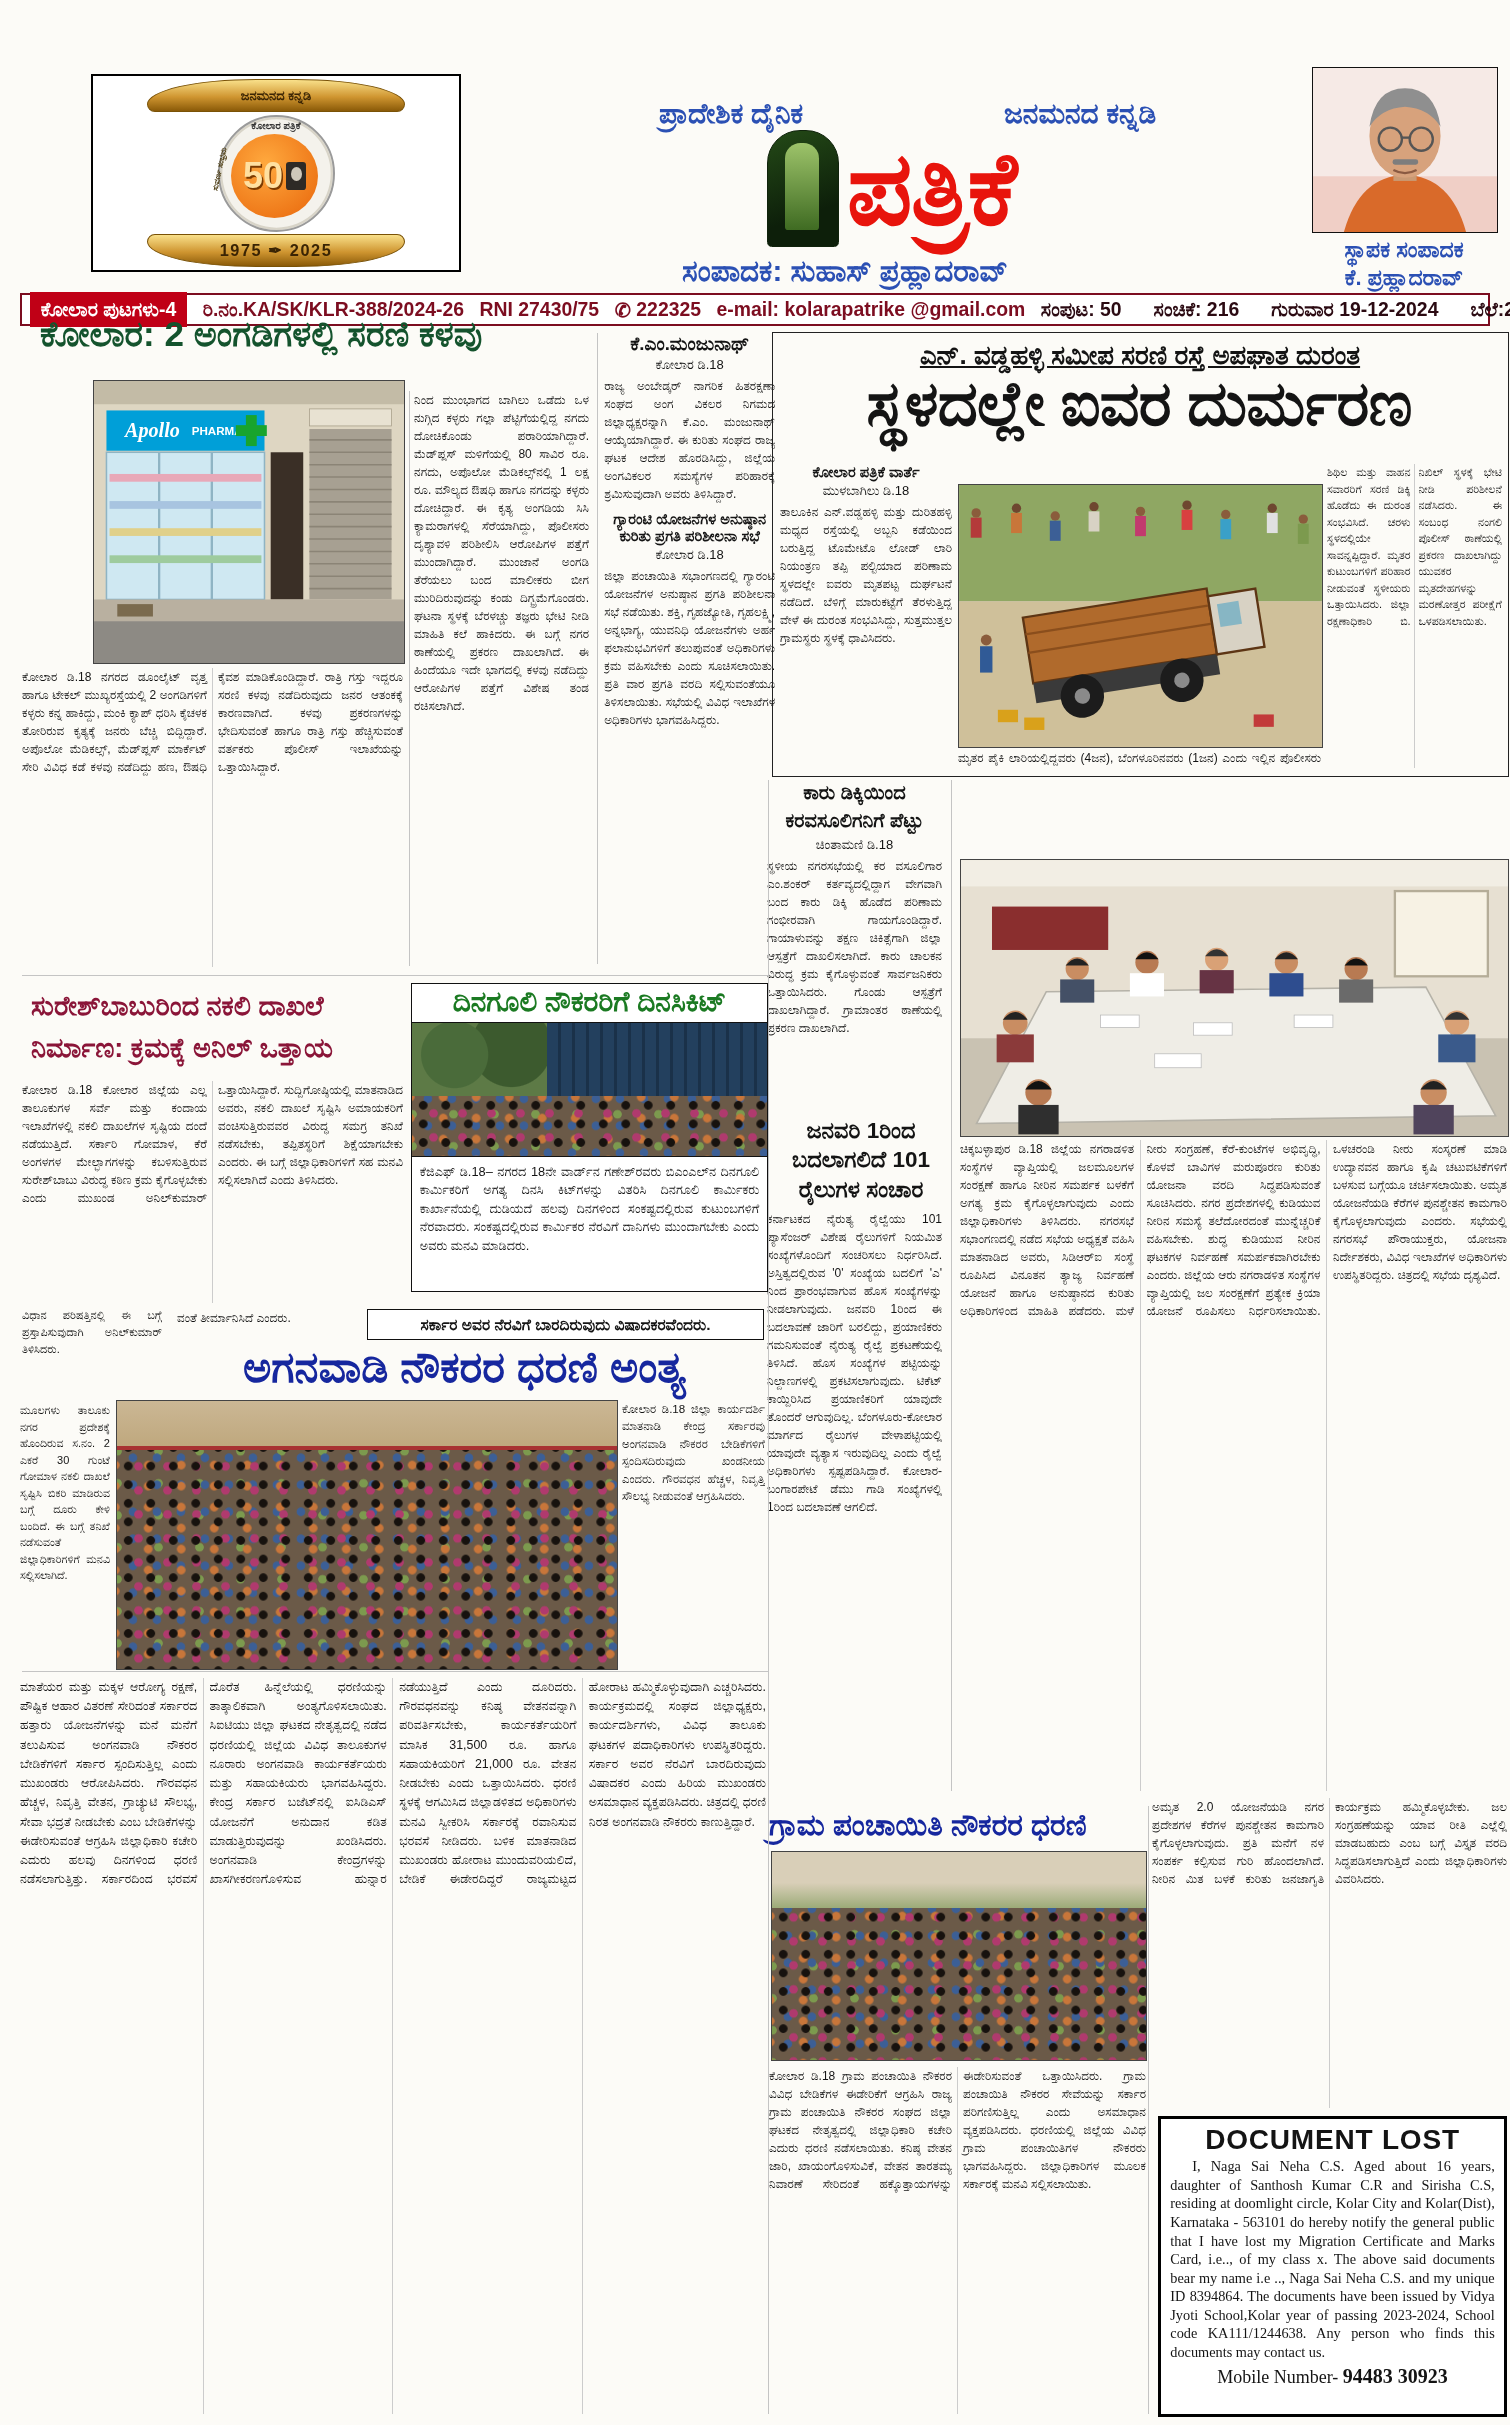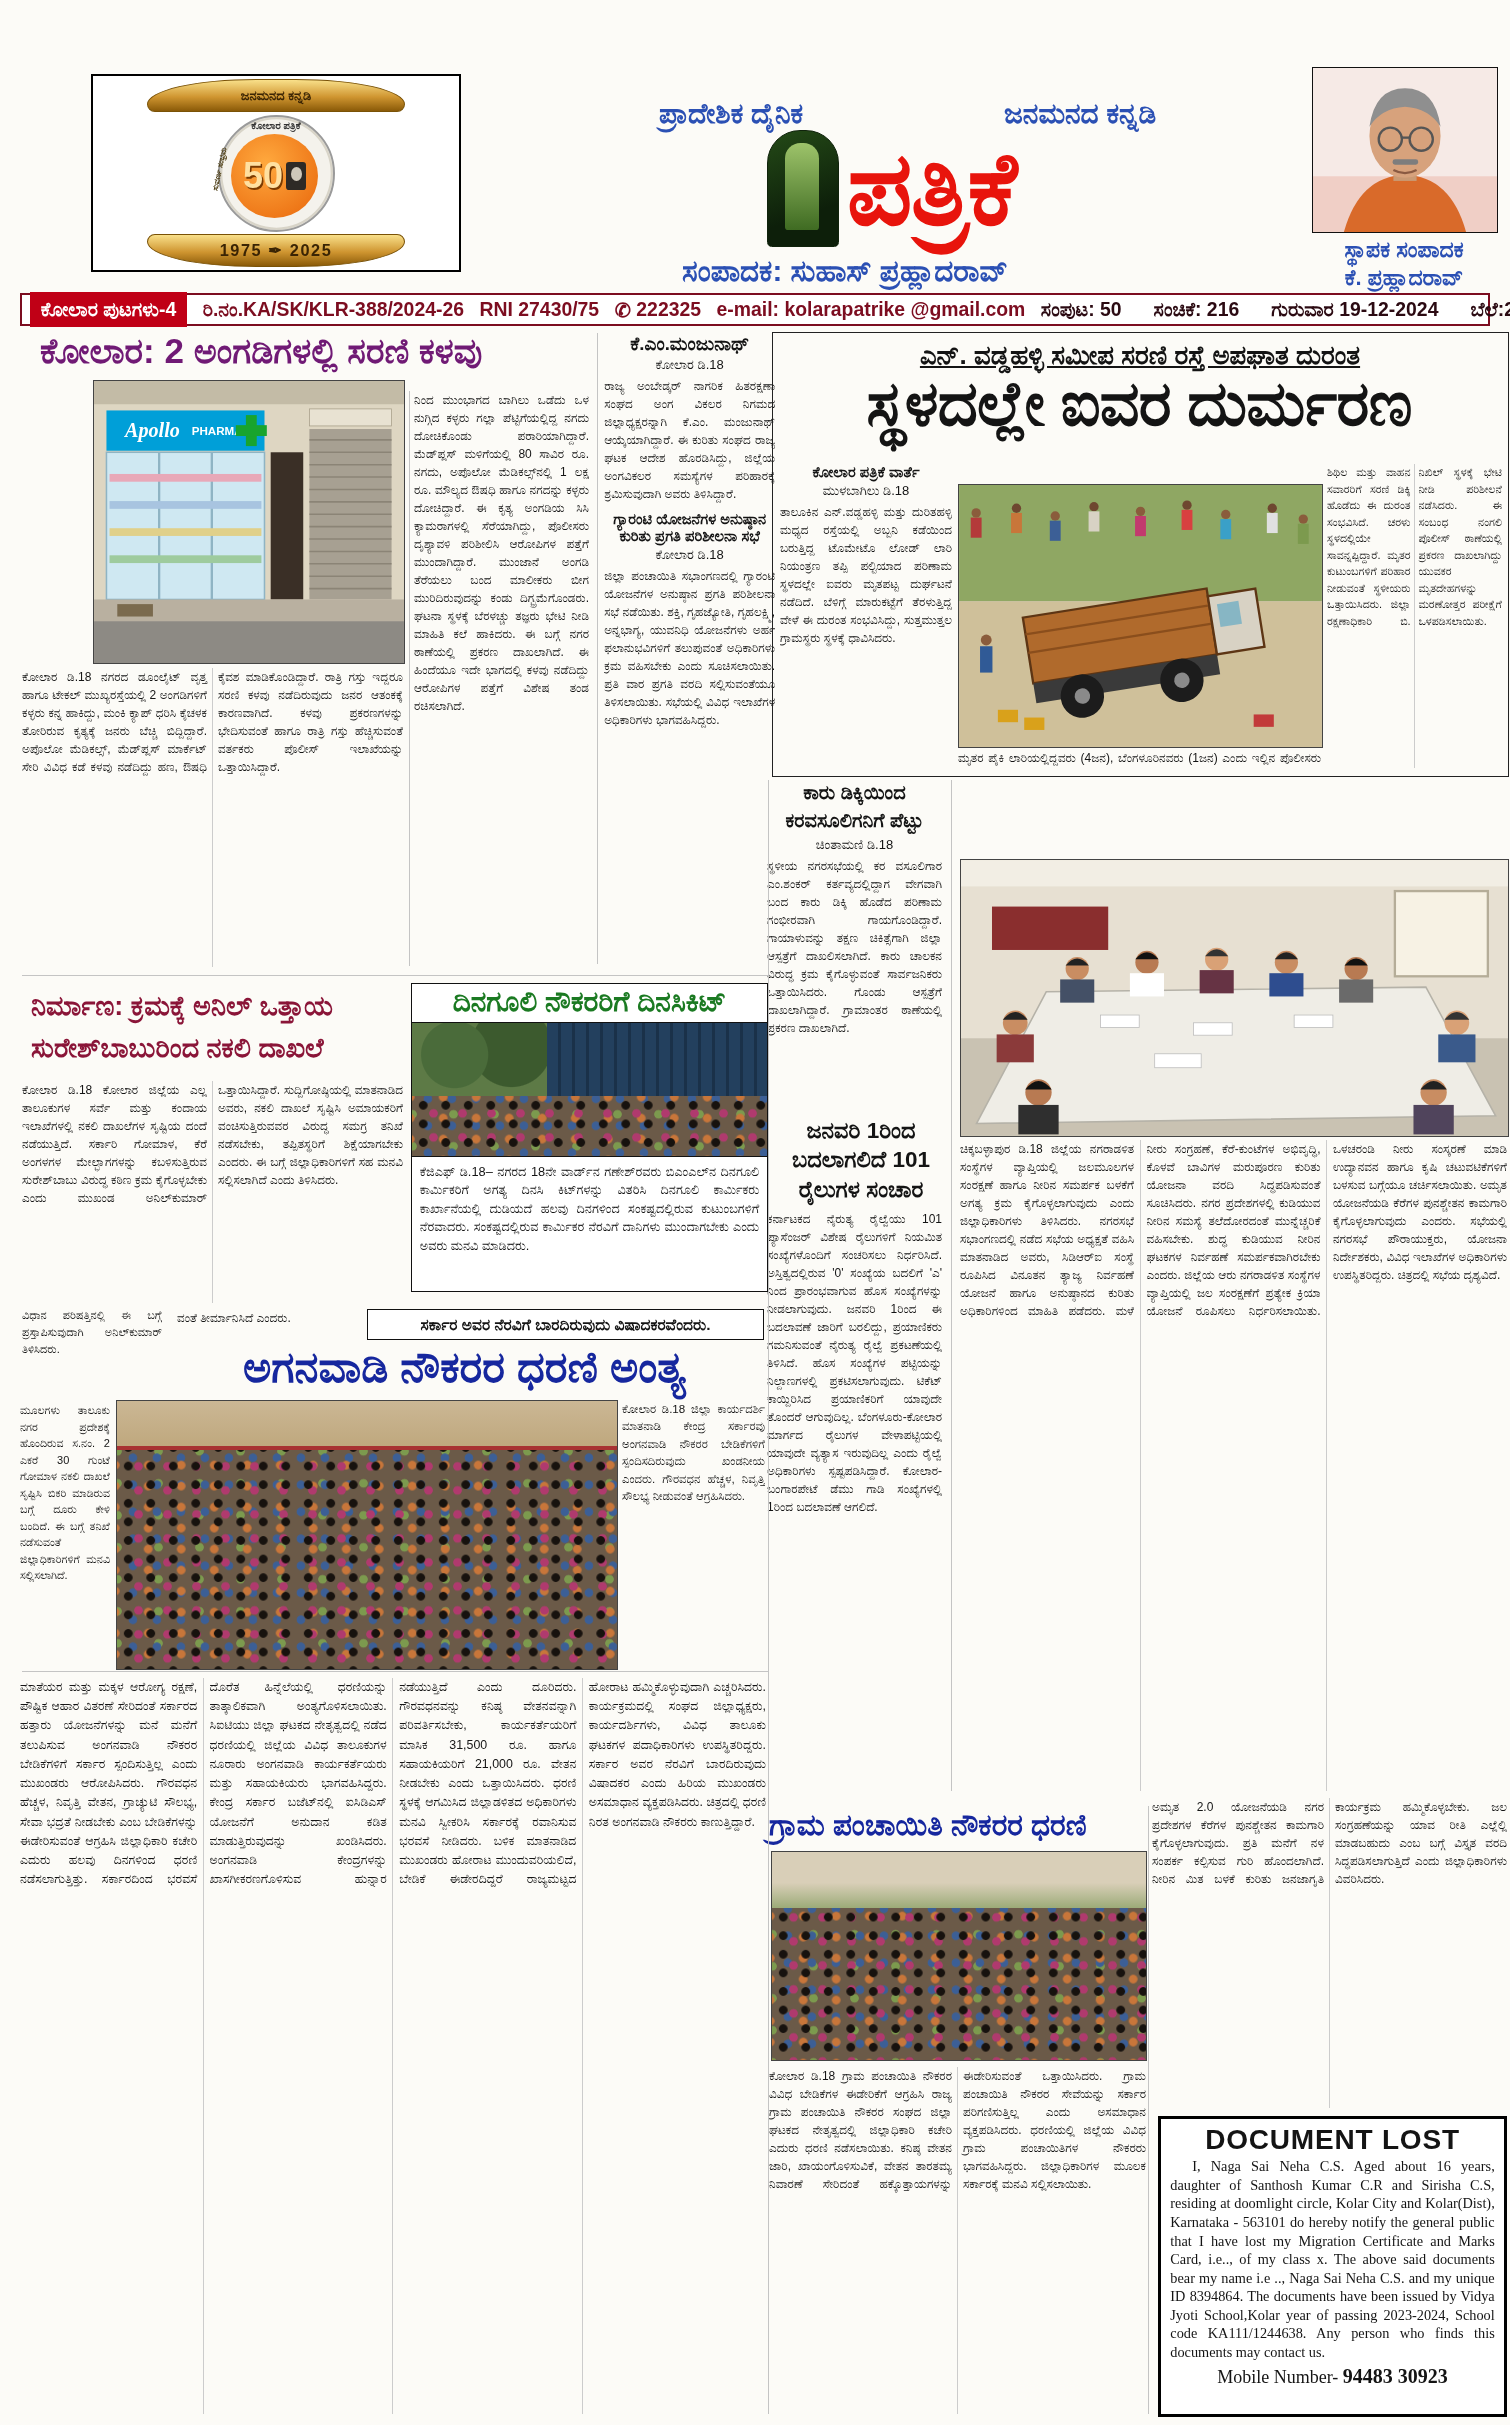--- a/index.html
+++ b/index.html
@@ -40,21 +40,21 @@
   .founder-caption{left:1301px;top:236px;width:206px;text-align:center;color:#2b50b4;font-weight:bold;font-size:22px;line-height:1.25;}
 
   
   .infobar{left:20px;top:293px;width:1470px;height:33px;border:2.3px solid #7c0d20;background:#fff;
            display:flex;align-items:center;gap:15.5px;box-sizing:border-box;padding:0 7.8px;font-size:19.4px;font-weight:bold;color:#7c0d20;white-space:nowrap;}
   .infobar .edition{background:#c00016;color:#fff;padding:6px 11px;}
   .infobar .rgrp{margin-left:auto;display:flex;gap:32px;color:#2b0a12;}
   .phone-ic{display:inline-block;transform:translateY(0.8px);}
 
   
-  .hl-theft{left:40px;top:333px;width:555px;font-size:35px;font-weight:bold;color:#701a75;line-height:1.05;}
+  .hl-theft{left:40px;top:316px;width:555px;font-size:35px;font-weight:bold;color:#14532d;line-height:1.05;}
   .byline{font-weight:bold;font-size:18.6px;text-align:center;}
   .dateline{font-size:13px;text-align:center;margin:1.6px 0 4.7px;}
   .kicker{left:822px;top:340px;width:636px;text-align:center;font-size:26px;font-weight:bold;text-decoration:underline;}
   .hl-accident{left:778px;top:372px;width:722px;text-align:center;font-size:62px;font-weight:bold;line-height:1.02;letter-spacing:-0.8px;}
   .hl-water{left:957px;top:769px;width:550px;text-align:center;color:#1a1a8e;font-size:33px;font-weight:bold;line-height:1.22;}
   .hl-suresh{left:31px;top:986px;width:374px;color:#8a1538;font-size:27px;font-weight:bold;line-height:1.55;}
   .hl-anganwadi{left:163px;top:1343px;width:603px;text-align:center;color:#16279e;font-size:43px;font-weight:bold;}
   .boxed-subhead{left:367px;top:1309px;width:397px;height:31px;border:1.6px solid #111;display:flex;align-items:center;justify-content:center;
                  font-size:15.5px;font-weight:bold;background:#fff;box-sizing:border-box;}
   .hl-panchayat{left:769px;top:1808px;width:380px;color:#16279e;font-size:29.5px;font-weight:bold;}
@@ -370,22 +370,22 @@
           </g>
       </g>
     </svg>
   </div>
 
   <div class="abs bt" style="left:960px;top:1140px;width:547px;height:651px;column-count:3;column-gap:12.4px;column-rule:0.8px solid #ccc;">ಚಿಕ್ಕಬಳ್ಳಾಪುರ ಡಿ.18 ಜಿಲ್ಲೆಯ ನಗರಾಡಳಿತ ಸಂಸ್ಥೆಗಳ ವ್ಯಾಪ್ತಿಯಲ್ಲಿ ಜಲಮೂಲಗಳ ಸಂರಕ್ಷಣೆ ಹಾಗೂ ನೀರಿನ ಸಮರ್ಪಕ ಬಳಕೆಗೆ ಅಗತ್ಯ ಕ್ರಮ ಕೈಗೊಳ್ಳಲಾಗುವುದು ಎಂದು ಜಿಲ್ಲಾಧಿಕಾರಿಗಳು ತಿಳಿಸಿದರು. ನಗರಸಭೆ ಸಭಾಂಗಣದಲ್ಲಿ ನಡೆದ ಸಭೆಯ ಅಧ್ಯಕ್ಷತೆ ವಹಿಸಿ ಮಾತನಾಡಿದ ಅವರು, ಸಿಡಿಆರ್‌ಐ ಸಂಸ್ಥೆ ರೂಪಿಸಿದ ವಿನೂತನ ತ್ಯಾಜ್ಯ ನಿರ್ವಹಣೆ ಯೋಜನೆ ಹಾಗೂ ಅನುಷ್ಠಾನದ ಕುರಿತು ಅಧಿಕಾರಿಗಳಿಂದ ಮಾಹಿತಿ ಪಡೆದರು. ಮಳೆ ನೀರು ಸಂಗ್ರಹಣೆ, ಕೆರೆ-ಕುಂಟೆಗಳ ಅಭಿವೃದ್ಧಿ, ಕೊಳವೆ ಬಾವಿಗಳ ಮರುಪೂರಣ ಕುರಿತು ಯೋಜನಾ ವರದಿ ಸಿದ್ಧಪಡಿಸುವಂತೆ ಸೂಚಿಸಿದರು. ನಗರ ಪ್ರದೇಶಗಳಲ್ಲಿ ಕುಡಿಯುವ ನೀರಿನ ಸಮಸ್ಯೆ ತಲೆದೋರದಂತೆ ಮುನ್ನೆಚ್ಚರಿಕೆ ವಹಿಸಬೇಕು. ಶುದ್ಧ ಕುಡಿಯುವ ನೀರಿನ ಘಟಕಗಳ ನಿರ್ವಹಣೆ ಸಮರ್ಪಕವಾಗಿರಬೇಕು ಎಂದರು. ಜಿಲ್ಲೆಯ ಆರು ನಗರಾಡಳಿತ ಸಂಸ್ಥೆಗಳ ವ್ಯಾಪ್ತಿಯಲ್ಲಿ ಜಲ ಸಂರಕ್ಷಣೆಗೆ ಪ್ರತ್ಯೇಕ ಕ್ರಿಯಾ ಯೋಜನೆ ರೂಪಿಸಲು ನಿರ್ಧರಿಸಲಾಯಿತು. ಒಳಚರಂಡಿ ನೀರು ಸಂಸ್ಕರಣೆ ಮಾಡಿ ಉದ್ಯಾನವನ ಹಾಗೂ ಕೃಷಿ ಚಟುವಟಿಕೆಗಳಿಗೆ ಬಳಸುವ ಬಗ್ಗೆಯೂ ಚರ್ಚಿಸಲಾಯಿತು. ಅಮೃತ ಯೋಜನೆಯಡಿ ಕೆರೆಗಳ ಪುನಶ್ಚೇತನ ಕಾಮಗಾರಿ ಕೈಗೊಳ್ಳಲಾಗುವುದು ಎಂದರು. ಸಭೆಯಲ್ಲಿ ನಗರಸಭೆ ಪೌರಾಯುಕ್ತರು, ಯೋಜನಾ ನಿರ್ದೇಶಕರು, ವಿವಿಧ ಇಲಾಖೆಗಳ ಅಧಿಕಾರಿಗಳು ಉಪಸ್ಥಿತರಿದ್ದರು. ಚಿತ್ರದಲ್ಲಿ ಸಭೆಯ ದೃಶ್ಯವಿದೆ.</div>
   <div class="abs bt" style="left:1152px;top:1798px;width:355px;height:310px;column-count:2;column-gap:11px;column-rule:0.8px solid #ccc;">ಅಮೃತ 2.0 ಯೋಜನೆಯಡಿ ನಗರ ಪ್ರದೇಶಗಳ ಕೆರೆಗಳ ಪುನಶ್ಚೇತನ ಕಾಮಗಾರಿ ಕೈಗೊಳ್ಳಲಾಗುವುದು. ಪ್ರತಿ ಮನೆಗೆ ನಳ ಸಂಪರ್ಕ ಕಲ್ಪಿಸುವ ಗುರಿ ಹೊಂದಲಾಗಿದೆ. ನೀರಿನ ಮಿತ ಬಳಕೆ ಕುರಿತು ಜನಜಾಗೃತಿ ಕಾರ್ಯಕ್ರಮ ಹಮ್ಮಿಕೊಳ್ಳಬೇಕು. ಜಲ ಸಂಗ್ರಹಣೆಯನ್ನು ಯಾವ ರೀತಿ ಎಲ್ಲೆಲ್ಲಿ ಮಾಡಬಹುದು ಎಂಬ ಬಗ್ಗೆ ವಿಸ್ತೃತ ವರದಿ ಸಿದ್ಧಪಡಿಸಲಾಗುತ್ತಿದೆ ಎಂದು ಜಿಲ್ಲಾಧಿಕಾರಿಗಳು ವಿವರಿಸಿದರು.</div>
 
   <div class="abs hr" style="left:22px;top:975px;width:746px;"></div>
   <div class="abs hl-suresh">
+    <div>ಸುರೇಶ್‌ಬಾಬುರಿಂದ ನಕಲಿ ದಾಖಲೆ</div>
     <div>ನಿರ್ಮಾಣ: ಕ್ರಮಕ್ಕೆ ಅನಿಲ್ ಒತ್ತಾಯ</div>
-    <div>ಸುರೇಶ್‌ಬಾಬುರಿಂದ ನಕಲಿ ದಾಖಲೆ</div>
   </div>
   <div class="abs bt" style="left:22px;top:1081px;width:381px;height:222px;column-count:2;column-gap:11px;column-rule:0.8px solid #ccc;">ಕೋಲಾರ ಡಿ.18 ಕೋಲಾರ ಜಿಲ್ಲೆಯ ಎಲ್ಲ ತಾಲೂಕುಗಳ ಸರ್ವೆ ಮತ್ತು ಕಂದಾಯ ಇಲಾಖೆಗಳಲ್ಲಿ ನಕಲಿ ದಾಖಲೆಗಳ ಸೃಷ್ಟಿಯ ದಂದೆ ನಡೆಯುತ್ತಿದೆ. ಸರ್ಕಾರಿ ಗೋಮಾಳ, ಕೆರೆ ಅಂಗಳಗಳ ಮೇಲ್ಭಾಗಗಳನ್ನು ಕಬಳಿಸುತ್ತಿರುವ ಸುರೇಶ್‌ಬಾಬು ವಿರುದ್ಧ ಕಠಿಣ ಕ್ರಮ ಕೈಗೊಳ್ಳಬೇಕು ಎಂದು ಮುಖಂಡ ಅನಿಲ್‌ಕುಮಾರ್ ಒತ್ತಾಯಿಸಿದ್ದಾರೆ. ಸುದ್ದಿಗೋಷ್ಠಿಯಲ್ಲಿ ಮಾತನಾಡಿದ ಅವರು, ನಕಲಿ ದಾಖಲೆ ಸೃಷ್ಟಿಸಿ ಅಮಾಯಕರಿಗೆ ವಂಚಿಸುತ್ತಿರುವವರ ವಿರುದ್ಧ ಸಮಗ್ರ ತನಿಖೆ ನಡೆಸಬೇಕು, ತಪ್ಪಿತಸ್ಥರಿಗೆ ಶಿಕ್ಷೆಯಾಗಬೇಕು ಎಂದರು. ಈ ಬಗ್ಗೆ ಜಿಲ್ಲಾಧಿಕಾರಿಗಳಿಗೆ ಸಹ ಮನವಿ ಸಲ್ಲಿಸಲಾಗಿದೆ ಎಂದು ತಿಳಿಸಿದರು.</div>
   <div class="abs bt" style="left:22px;top:1307px;width:140px;height:88px;font-size:11.2px;">ವಿಧಾನ ಪರಿಷತ್ತಿನಲ್ಲಿ ಈ ಬಗ್ಗೆ ಪ್ರಸ್ತಾಪಿಸುವುದಾಗಿ ಅನಿಲ್‌ಕುಮಾರ್ ತಿಳಿಸಿದರು.</div>
   <div class="abs bt" style="left:177px;top:1309px;width:183px;height:31px;">ವಂತೆ ತೀರ್ಮಾನಿಸಿದೆ ಎಂದರು.</div>
 
   <div class="abs grocery-box">
     <div class="grocery-headline">ದಿನಗೂಲಿ ನೌಕರರಿಗೆ ದಿನಸಿಕಿಟ್</div>
     <div class="grocery-photo">
       <div class="trees"></div>
       <div class="wall"></div>

